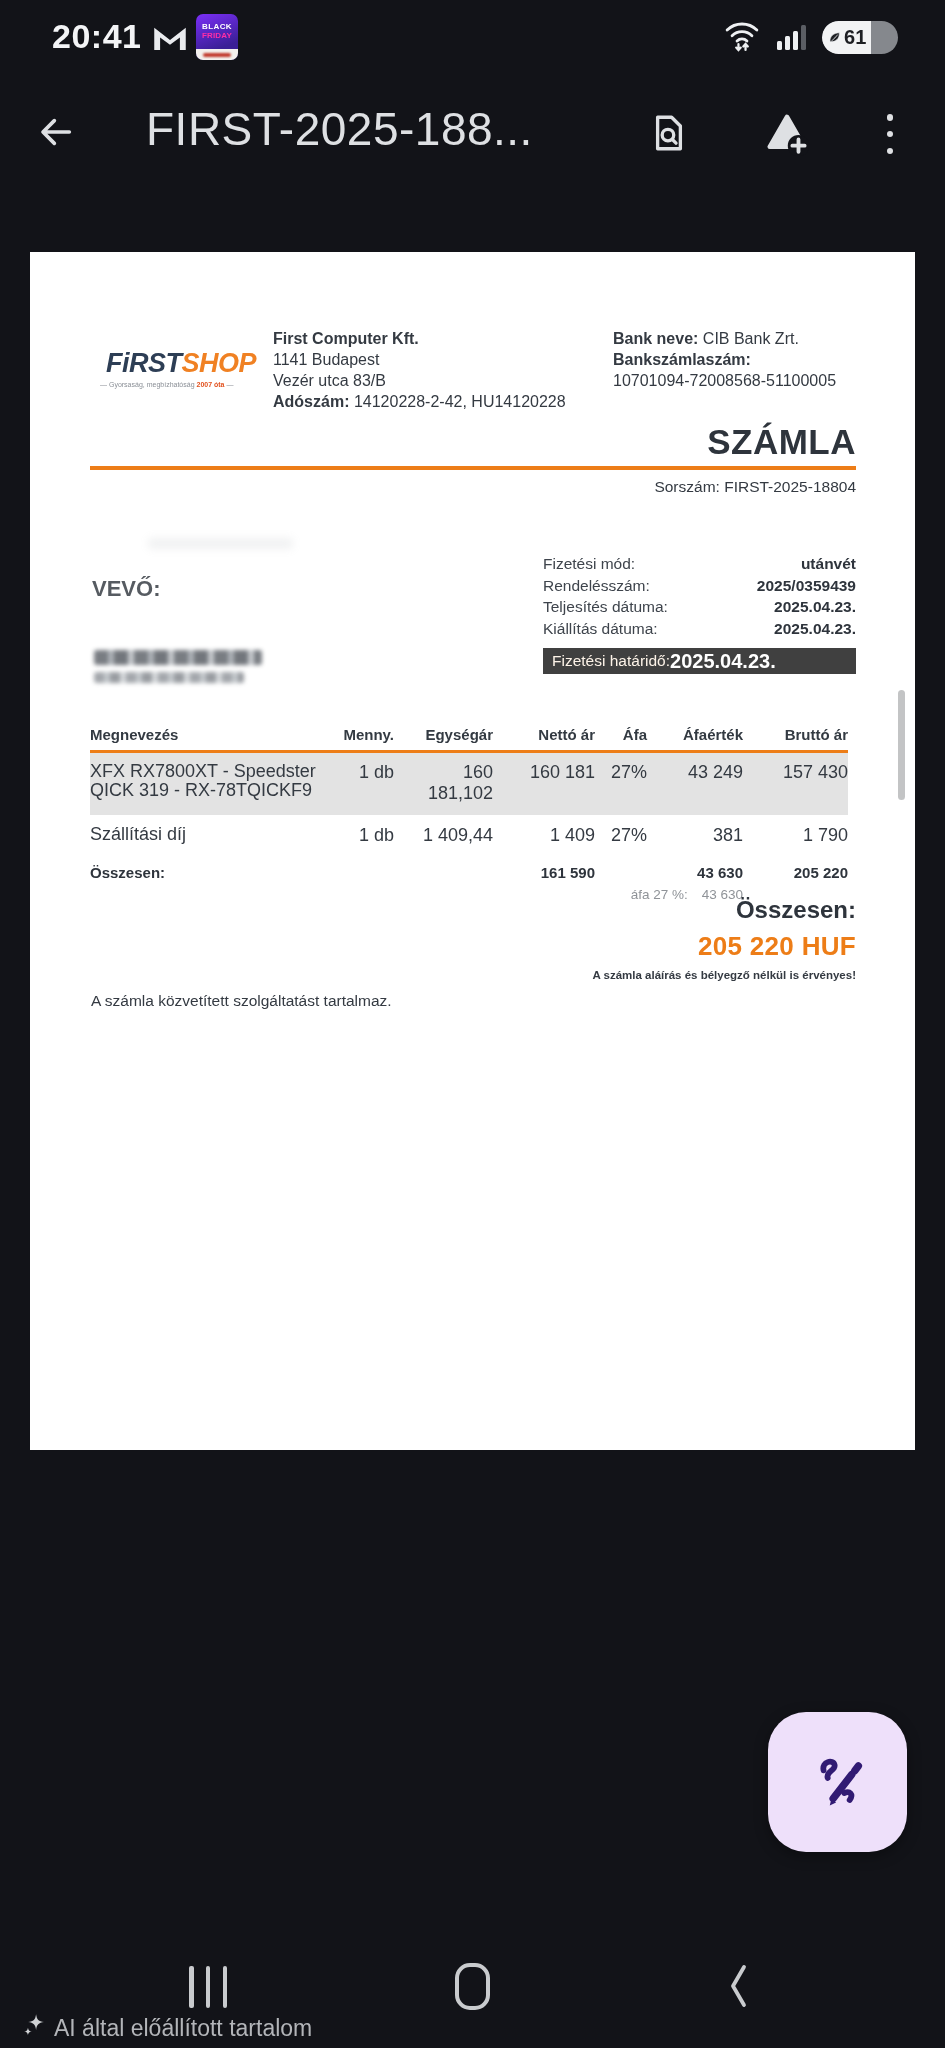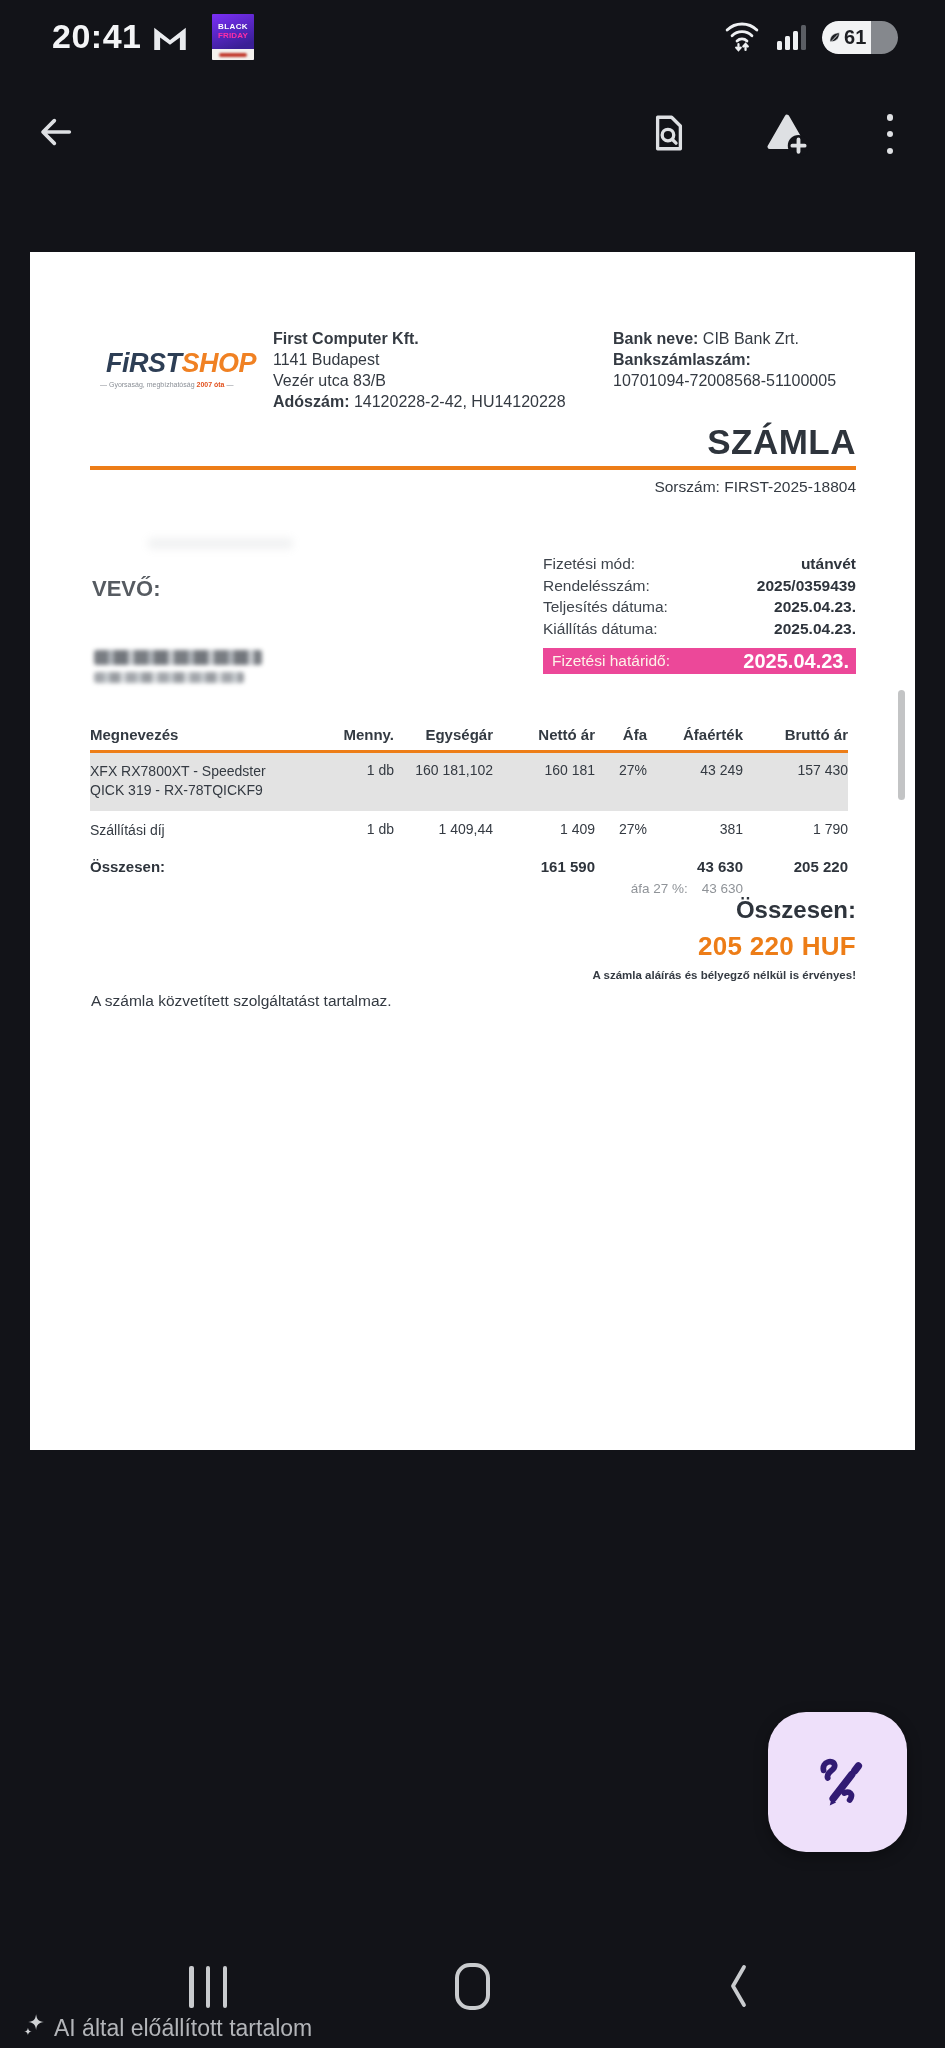--- a/index.html
+++ b/index.html
@@ -4,22 +4,22 @@
 <style>
   * { margin:0; padding:0; box-sizing:border-box; }
   html,body { width:945px; height:2048px; background:#121318; overflow:hidden; }
   body { font-family:"Liberation Sans", sans-serif; position:relative; }
   .screen { position:absolute; inset:0; width:945px; height:2048px; background:#121318; }
 
   
   .status-bar { position:absolute; top:0; left:0; width:945px; height:72px; }
   .sb-time { position:absolute; left:52px; top:17px; font-size:34px; font-weight:700; color:#f3f4f6; letter-spacing:.5px; }
   .sb-gmail { position:absolute; left:152px; top:24px; }
-  .sb-bf { position:absolute; left:196px; top:14px; width:42px; height:46px; border-radius:1px; overflow:hidden;
-           background:linear-gradient(160deg,#7b2ff7 0%,#3a1f96 70%); display:flex; flex-direction:column;margin-left:16px; }
+  .sb-bf { position:absolute; left:196px; top:14px; width:42px; height:46px; border-radius:7px; overflow:hidden;
+           background:linear-gradient(160deg,#7b2ff7 0%,#3a1f96 70%); display:flex; flex-direction:column; }
   .sb-bf-top { flex:1; display:flex; flex-direction:column; align-items:center; justify-content:center; line-height:1.05; }
   .sb-bf-top .l1 { color:#fff; font-size:8px; font-weight:900; letter-spacing:.4px; }
   .sb-bf-top .l2 { color:#ff2ea6; font-size:8px; font-weight:900; letter-spacing:.2px; }
   .sb-bf-strip { height:11px; background:#f4f1ee; display:flex; align-items:center; justify-content:center; }
   .sb-bf-strip i { display:block; width:28px; height:4px; background:#c23b2e; border-radius:2px; filter:blur(1px); }
   .sb-right { position:absolute; right:47px; top:18px; display:flex; align-items:center; gap:16px; }
   .sig-bars { display:flex; align-items:flex-end; gap:3px; height:26px; }
   .sig-bars i { display:block; width:5px; border-radius:1.5px; background:#eef0f2; }
   .sig-bars i:nth-child(1){height:9px;} .sig-bars i:nth-child(2){height:14px;}
   .sig-bars i:nth-child(3){height:19px;} .sig-bars i:nth-child(4){height:25px; background:#5b5e64;}
@@ -56,30 +56,30 @@
   .buyer-label { position:absolute; left:62px; top:324px; font-size:22px; font-weight:700; color:#565b61; filter:blur(.4px); }
   .buyer-line1 { position:absolute; left:64px; top:398px; width:168px; height:15px; border-radius:3px; filter:blur(2.2px);
       background:repeating-linear-gradient(90deg,#585d64 0 14px,#9aa0a6 14px 20px,#50555c 20px 34px,#b9bdc2 34px 40px); opacity:.8; }
   .buyer-line2 { position:absolute; left:64px; top:420px; width:150px; height:11px; border-radius:3px; filter:blur(2.2px);
       background:repeating-linear-gradient(90deg,#7d8289 0 10px,#aab0b6 10px 16px,#6d7279 16px 26px,#c3c7cb 26px 32px); opacity:.7; }
 
   .pay-block { position:absolute; left:513px; top:303px; width:313px; }
   .pay-row { display:flex; justify-content:space-between; align-items:baseline; height:21.5px; font-size:15.5px; }
   .pay-row .pl { color:#3e444c; }
   .pay-row .pv { font-weight:700; color:#2e343c; }
-  .deadline { margin-top:7px; height:26px; background:#ec4899; display:flex; align-items:center; justify-content:space-between; padding:0 7px 0 9px;gap:36px; }
+  .deadline { margin-top:7px; height:26px; background:#404040; display:flex; align-items:center; justify-content:flex-start; padding:0 7px 0 9px; }
   .deadline .dl { color:#fdf3e8; font-size:15.5px; }
   .deadline .dv { color:#ffffff; font-size:20px; font-weight:700; }
 
   .items { position:absolute; left:60px; top:474px; width:758px; }
   .grid7 { display:grid; grid-template-columns:240px 64px 99px 102px 52px 96px 105px; }
   .grid7 > div { text-align:right; }
   .grid7 > div:first-child { text-align:left; }
   .t-head { font-size:15px; font-weight:700; color:#333a42; padding-bottom:7px; border-bottom:3px solid #ed7d17; }
-  .t-row { font-size:14px; color:#343a42; }
+  .t-row { font-size:18px; color:#343a42; }
   .t-row.shaded { background:#e3e3e3; padding:9px 0 11px; }
   .t-row.plain { padding:10px 0 9px; }
   .t-name div { line-height:19px; }
   .t-total { font-size:15px; font-weight:700; color:#2e343c; padding:9px 0 2px; }
   .t-vatnote { display:flex; justify-content:flex-end; gap:14px; margin-top:4px; margin-right:105px; font-size:13.5px; color:#8f9398; }
 
   .grand { position:absolute; right:59px; top:644px; text-align:right; }
   .grand .g-label { font-size:24px; font-weight:700; color:#2e343c; }
   .grand .g-value { margin-top:7px; font-size:26px; font-weight:800; color:#ed7d17; letter-spacing:.3px; }
   .grand .g-note { margin-top:7px; font-size:11.5px; font-weight:700; color:#343a42; }
@@ -152,20 +152,21 @@
       </span>
     </div>
   </div>
 
   <div class="app-bar">
     <div class="ab-back">
       <svg width="40" height="40" viewBox="0 0 24 24" fill="none" stroke="#dee0e3" stroke-width="2.2" stroke-linecap="round" stroke-linejoin="round">
         <path d="M20 12 H4.5 M11 5.2 L4.2 12 L11 18.8"></path>
       </svg>
     </div>
+    <div class="ab-title">FIRST-2025-188...</div>
     <div class="ab-search">
       <svg width="42" height="42" viewBox="0 0 24 24" fill="none" stroke="#dee0e3" stroke-width="1.9" stroke-linejoin="round">
         <path d="M5.5 3 H13.5 L18.5 8 V21 H5.5 Z"></path>
         <circle cx="11.4" cy="13.2" r="3.3"></circle>
         <path d="M13.8 15.6 L16 17.8" stroke-linecap="round"></path>
       </svg>
     </div>
     <div class="ab-drive">
       <svg width="46" height="46" viewBox="0 0 24 24">
         <path d="M12 3.6 L21 19.2 H3 Z" fill="#dee0e3" stroke="#dee0e3" stroke-width="2.4" stroke-linejoin="round"></path>

